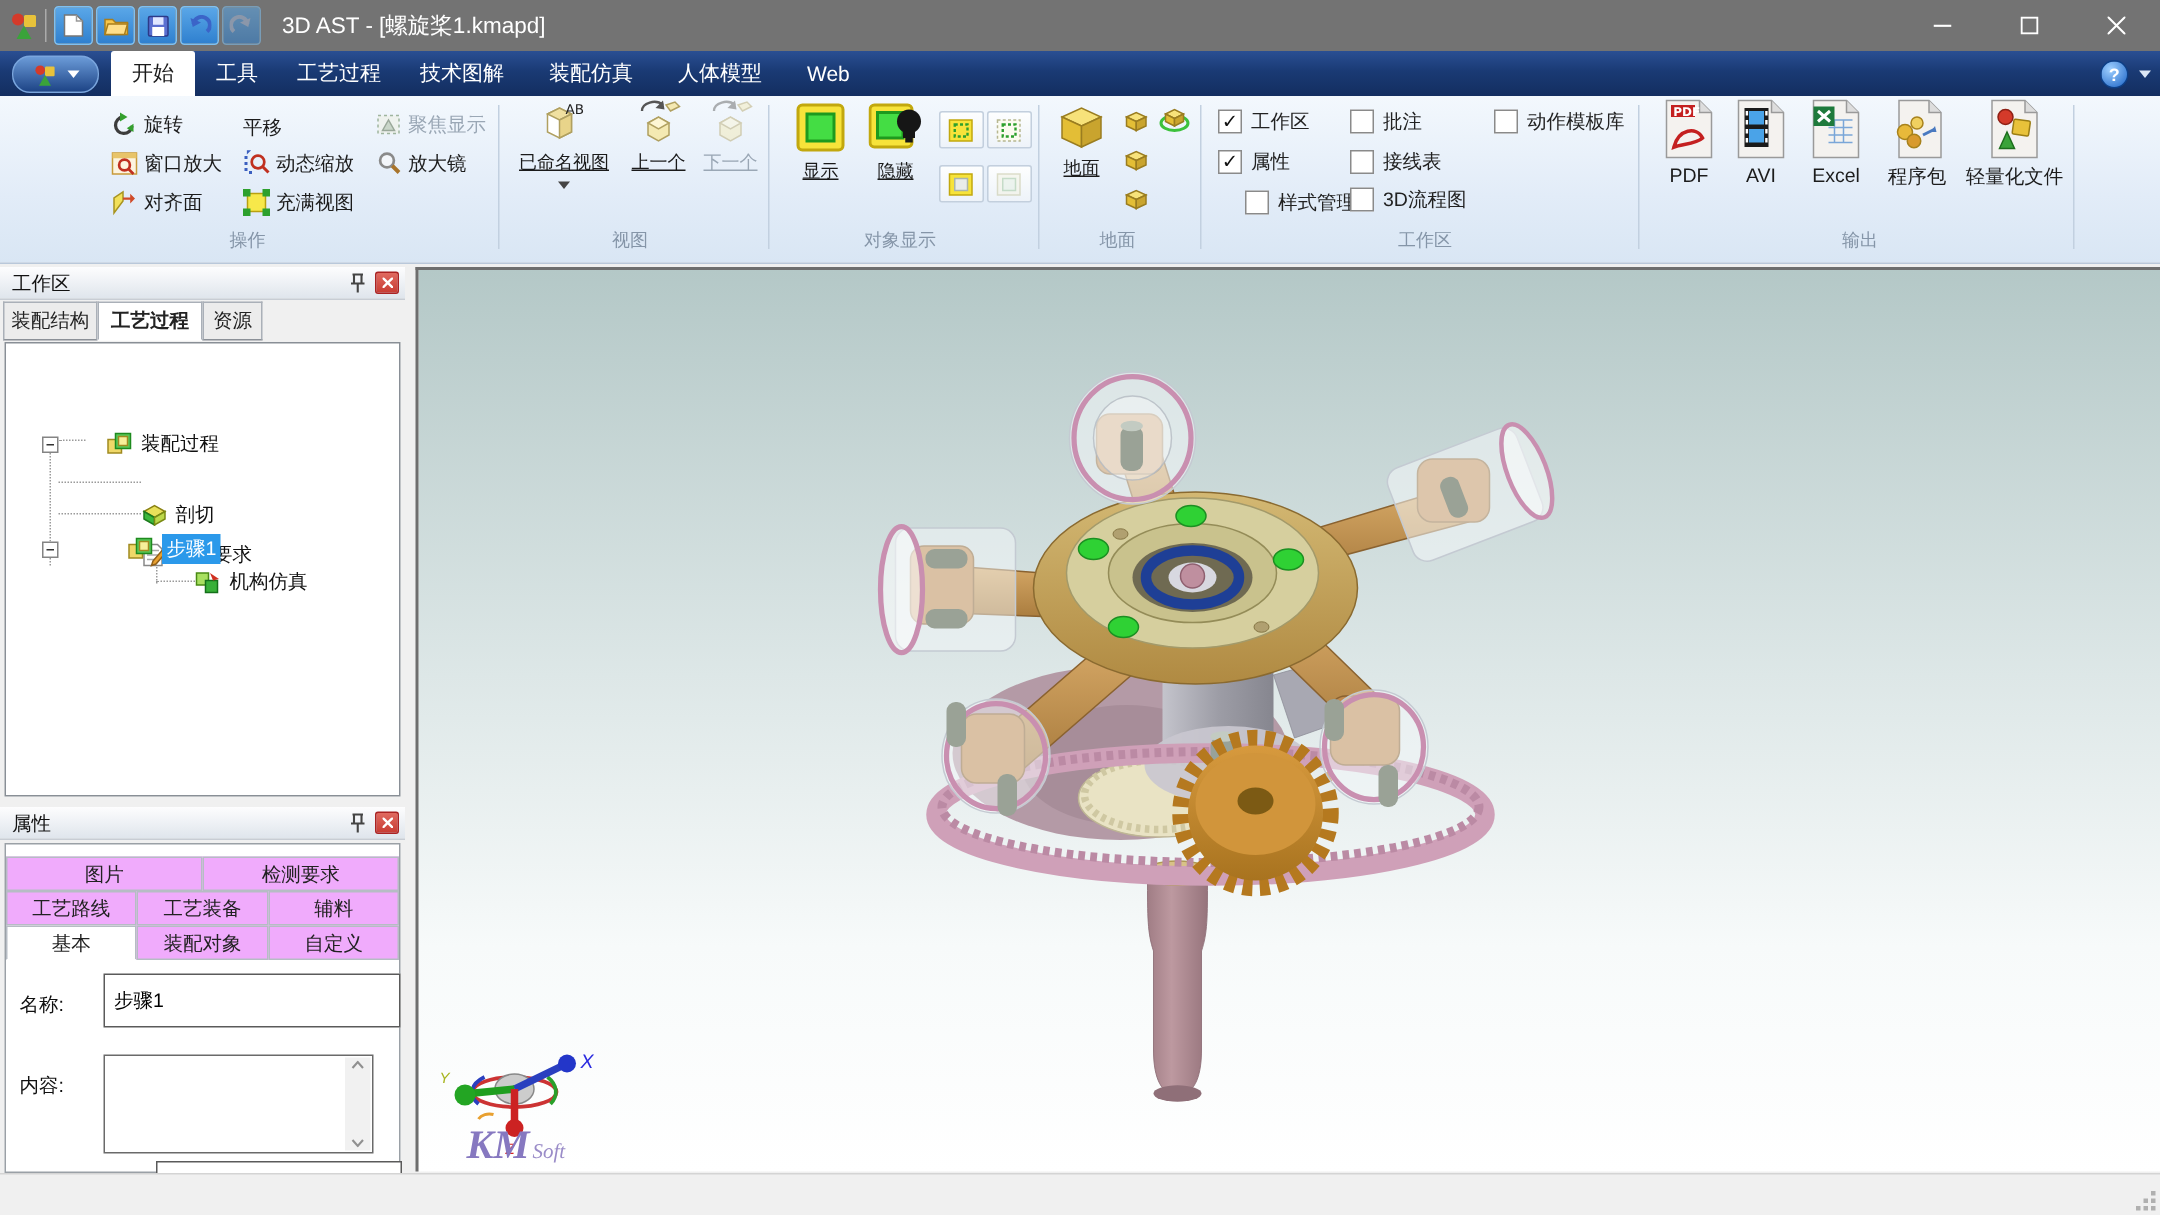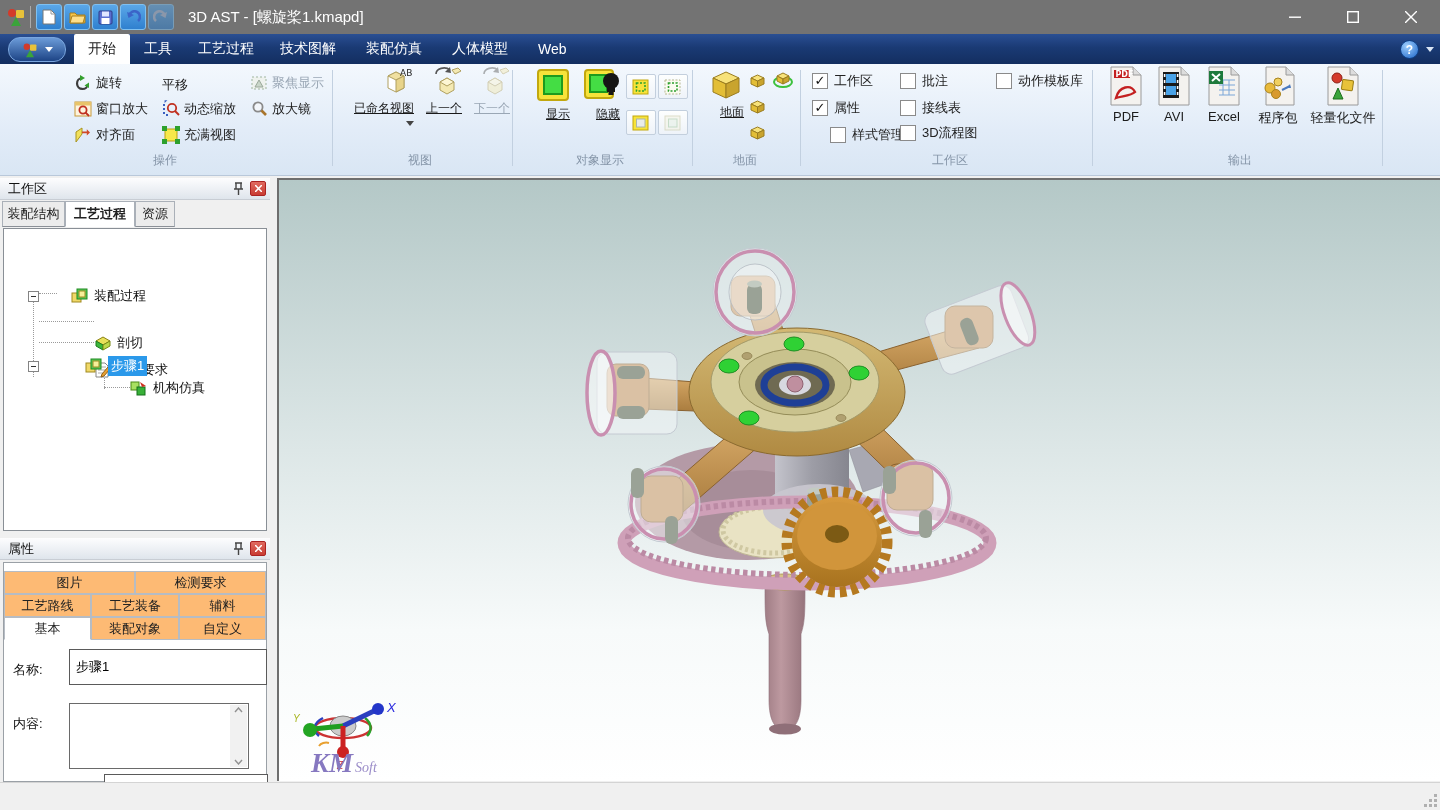--- a/index.html
+++ b/index.html
@@ -31,21 +31,21 @@
     background:radial-gradient(circle at 35% 30%,#9fd0ff,#1b63c6); border:1px solid #0d3f86;
     display:flex; align-items:center; justify-content:center; color:#fff; font-size:12px; font-weight:bold; }
   #tab-overflow { position:absolute; left:1426px; top:13px; width:0; height:0;
     border-left:4px solid transparent; border-right:4px solid transparent; border-top:5px solid #dbe6f5; }
 
   
   #ribbon { left:0; top:64px; width:1440px; height:112px;
     background:linear-gradient(180deg,#f3f8fd,#e2ecf8 60%,#d9e6f4); border-bottom:1px solid #b9c8da; }
   .gsep { position:absolute; top:6px; width:1px; height:96px; background:#c2d0e0; }
   .g-label { position:absolute; top:88px; font-size:12px; color:#8595a8; text-align:center; }
-  .bigbtn { position:absolute; display:flex; flex-direction:column; align-items:flex-end; font-size:12px; color:#1a1a1a; }
+  .bigbtn { position:absolute; display:flex; flex-direction:column; align-items:center; font-size:12px; color:#1a1a1a; }
   .bigbtn .lbl { margin-top:4px;text-decoration:underline; }
   #btn-select-pick { left:8px; top:4px; width:58px; height:82px; border:1px solid #d9a13d; border-radius:3px;
     background:linear-gradient(180deg,#ffe9b0,#fcc85e 50%,#f9b843); justify-content:flex-end; padding-bottom:4px; }
   .sbtn { position:absolute; display:flex; align-items:center; gap:4px; font-size:13px; color:#1c1c1c; height:22px; }
   .sbtn.dim { color:#9aa7b5; }
   .icn { display:inline-block; }
   .chkrow { position:absolute; display:flex; align-items:center; gap:6px; font-size:13px; color:#222; }
   .chkbox { width:16px; height:16px; background:#fff; border:1px solid #8a8a8a; display:flex; align-items:center;
     justify-content:center; font-size:13px; font-weight:bold; color:#111; line-height:16px; }
   .outbtn { position:absolute; top:2px; display:flex; flex-direction:column; align-items:center; font-size:13px; color:#1c1c1c; }
@@ -68,21 +68,21 @@
   #tree-box { position:absolute; left:3px; top:50px; width:264px; height:303px; background:#ffffff; border:1px solid #898f96; }
   .trow { position:absolute; height:18px; display:flex; align-items:center; gap:5px; font-size:13px; color:#111; white-space:nowrap; }
   .expander { width:11px; height:11px; background:#fff; border:1px solid #848484; position:relative; }
   .expander::after { content:""; position:absolute; left:2px; top:4px; width:5px; height:1px; background:#333; }
   .sel { background:#2b99ea; color:#fff; padding:1px 3px; }
   .dot-v { position:absolute; border-left:1px dotted #9a9a9a; width:0; }
   .dot-h { position:absolute; border-top:1px dotted #9a9a9a; height:0; }
 
   
   #prop-body { position:absolute; left:3px; top:24px; width:264px; height:220px; background:#ffffff; border:1px solid #9aa0a6; }
-  .prtab { position:absolute; font-size:13px; color:#222; background:#fdba74; border:1px solid #b6bcc4;
+  .prtab { position:absolute; font-size:13px; color:#222; background:#f0abfc; border:1px solid #b6bcc4;
     display:flex; align-items:center; justify-content:center; height:23px; }
   .prtab.active { background:#ffffff; border-bottom:1px solid #ffffff; }
   .flabel { position:absolute; font-size:13px; color:#111; }
   #name-input { position:absolute; left:65px; top:86px; width:198px; height:36px; border:1px solid #5a5a5a;
     font-size:13px; padding:4px 6px; font-family:inherit; background:#fff; }
   #content-box { position:absolute; left:65px; top:140px; width:180px; height:66px; border:1px solid #6a6a6a; background:#fff; }
   #content-scroll { position:absolute; right:1px; top:1px; width:17px; height:62px; background:#f1f1f1;
     display:flex; flex-direction:column; justify-content:space-between; align-items:center; padding:2px 0; }
   #prop-cut { position:absolute; left:100px; top:211px; width:164px; height:8px; background:#fff;
     border:1px solid #5a5a5a; border-bottom:none; }

